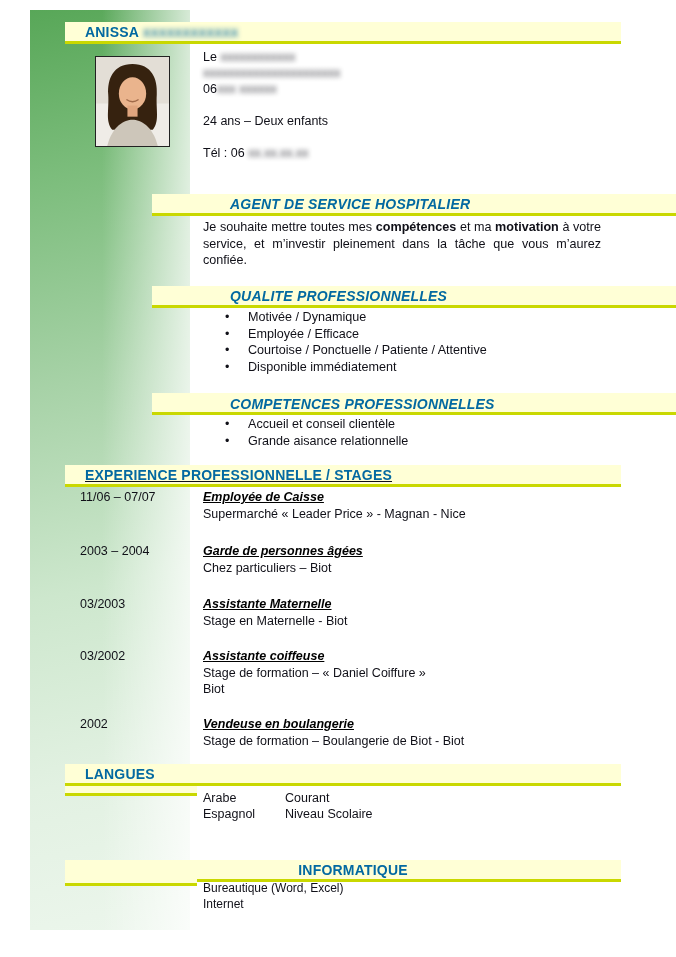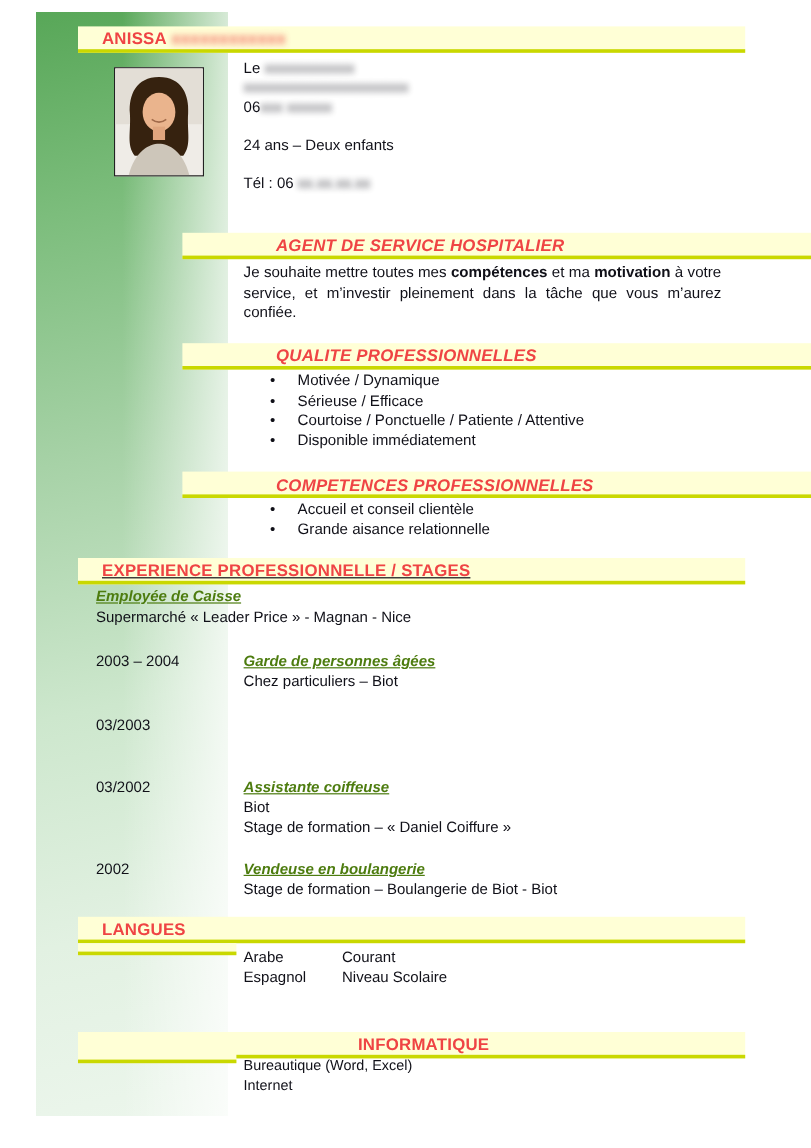--- a/index.html
+++ b/index.html
@@ -14,35 +14,35 @@
   .band::after{
     content:"";position:absolute;inset:0;
     background:linear-gradient(to right,rgba(255,255,255,0) 45%,rgba(255,255,255,0.75) 100%);
   }
   .hbar{
     position:absolute;height:19px;background:#ffffd6;border-bottom:3px solid #c9d800;
     display:flex;align-items:center;
   }
   .hbar.main{left:65px;width:536px;padding-left:20px;}
   .hbar.sub{left:152px;width:449px;padding-left:78px;font-style:italic;}
-  .ht{font-size:14px;font-weight:bold;color:#ef4444;letter-spacing:.2px;white-space:pre;}
+  .ht{font-size:14px;font-weight:bold;color:#0369a1;letter-spacing:.2px;white-space:pre;}
   .tail{position:absolute;left:65px;width:132px;height:7px;background:#ffffd6;border-bottom:3px solid #c9d800;}
   .photo{position:absolute;left:95px;top:56px;width:73px;height:89px;border:1px solid #222;background:#efece7;}
   .photo svg{display:block;width:100%;height:100%;}
   .contact{position:absolute;left:203px;top:49px;font-size:12.5px;line-height:16px;}
   .cline{white-space:pre;}
   .gap{margin-top:16px;}
   .redacted{filter:blur(2.5px);opacity:.8;}
   .objective{position:absolute;left:203px;top:219px;width:398px;text-align:justify;font-size:12.6px;line-height:16.5px;}
   .blist{position:absolute;left:203px;width:398px;font-size:12.6px;line-height:16.5px;}
   .li{display:flex;padding-left:22px;}
   .bullet{width:23px;flex:none;}
   .xp{position:absolute;left:80px;width:521px;display:flex;font-size:12.5px;line-height:16.5px;}
   .xdate{width:123px;flex:none;}
-  .xrole{font-weight:bold;font-style:italic;text-decoration:underline;color:#4d7c0f;}
+  .xrole{font-weight:bold;font-style:italic;text-decoration:underline;color:#000000;}
   .langs{position:absolute;left:203px;font-size:12.5px;line-height:16px;}
   .lname{display:inline-block;width:82px;}
   .itlist{position:absolute;left:203px;font-size:12px;line-height:16px;}
 </style>
 </head>
 <body>
 
 <div>
 
   <div class="band"></div>
@@ -82,21 +82,21 @@
   <div class="hbar sub" style="top:286px;">
     <span class="ht">QUALITE PROFESSIONNELLES</span>
   </div>
   <div class="blist" style="top:309px;">
     <div class="li">
         <span class="bullet">•</span>
         <span>Motivée / Dynamique</span>
       </div>
     <div class="li">
         <span class="bullet">•</span>
-        <span>Sérieuse / Efficace</span>
+        <span>Employée / Efficace</span>
       </div>
     <div class="li">
         <span class="bullet">•</span>
         <span>Courtoise / Ponctuelle / Patiente / Attentive</span>
       </div>
     <div class="li">
         <span class="bullet">•</span>
         <span>Disponible immédiatement</span>
       </div>
   </div>
@@ -113,44 +113,49 @@
         <span class="bullet">•</span>
         <span>Grande aisance relationnelle</span>
       </div>
   </div>
 
   <div class="hbar main" style="top:465px;text-decoration:underline;">
     <span class="ht">EXPERIENCE PROFESSIONNELLE / STAGES</span>
   </div>
 
   <div class="xp" style="top:489px;">
+    <div class="xdate">11/06 – 07/07</div>
     <div>
       <div class="xrole">Employée de Caisse</div>
       <div>Supermarché « Leader Price » - Magnan - Nice</div>
     </div>
   </div>
 
   <div class="xp" style="top:543px;">
     <div class="xdate">2003 – 2004</div>
     <div>
       <div class="xrole">Garde de personnes âgées</div>
       <div>Chez particuliers – Biot</div>
     </div>
   </div>
 
   <div class="xp" style="top:596px;">
     <div class="xdate">03/2003</div>
+    <div>
+      <div class="xrole">Assistante Maternelle</div>
+      <div>Stage en Maternelle - Biot</div>
+    </div>
   </div>
 
   <div class="xp" style="top:648px;">
     <div class="xdate">03/2002</div>
     <div>
       <div class="xrole">Assistante coiffeuse</div>
+      <div>Stage de formation – « Daniel Coiffure »</div>
       <div>Biot</div>
-      <div>Stage de formation – « Daniel Coiffure »</div>
     </div>
   </div>
 
   <div class="xp" style="top:716px;">
     <div class="xdate">2002</div>
     <div>
       <div class="xrole">Vendeuse en boulangerie</div>
       <div>Stage de formation – Boulangerie de Biot - Biot</div>
     </div>
   </div>

